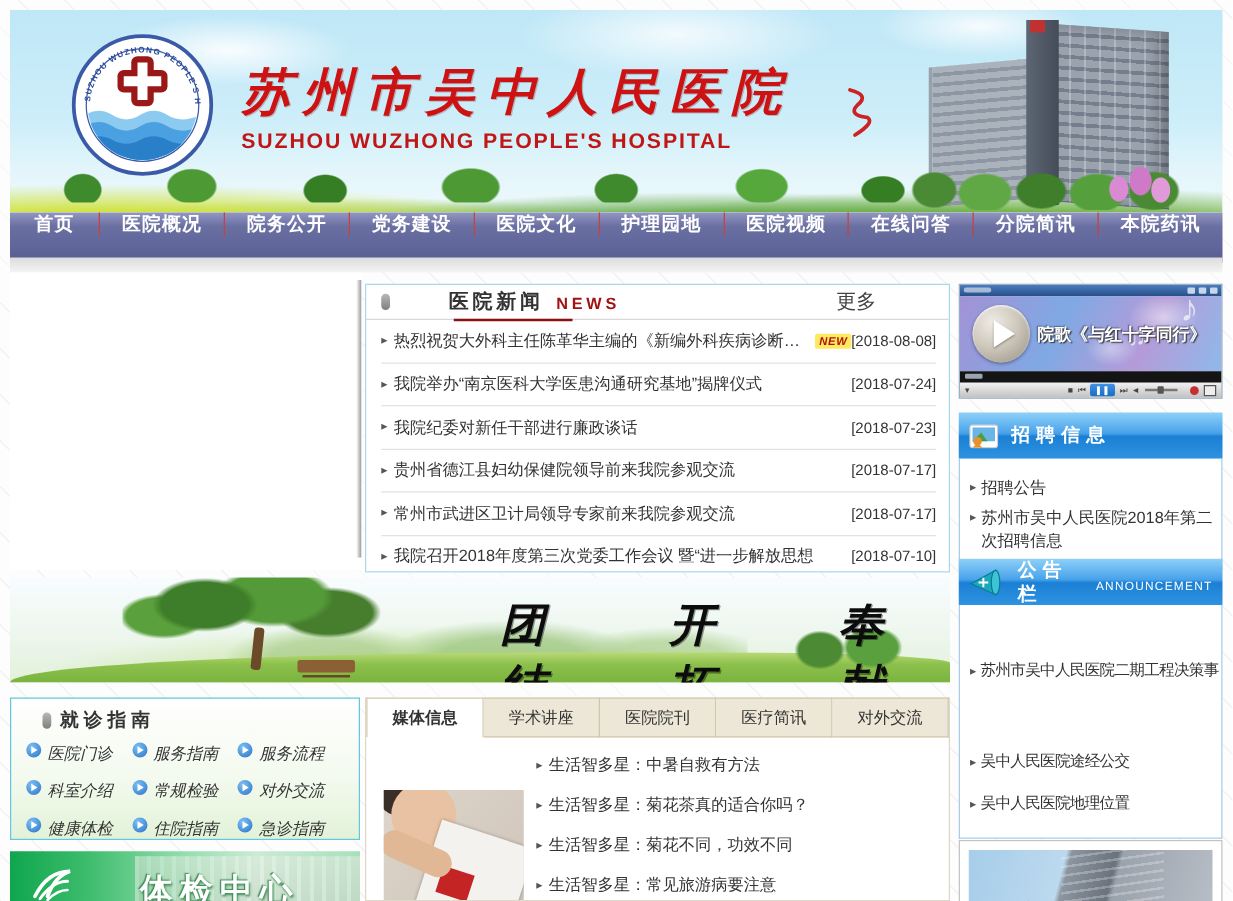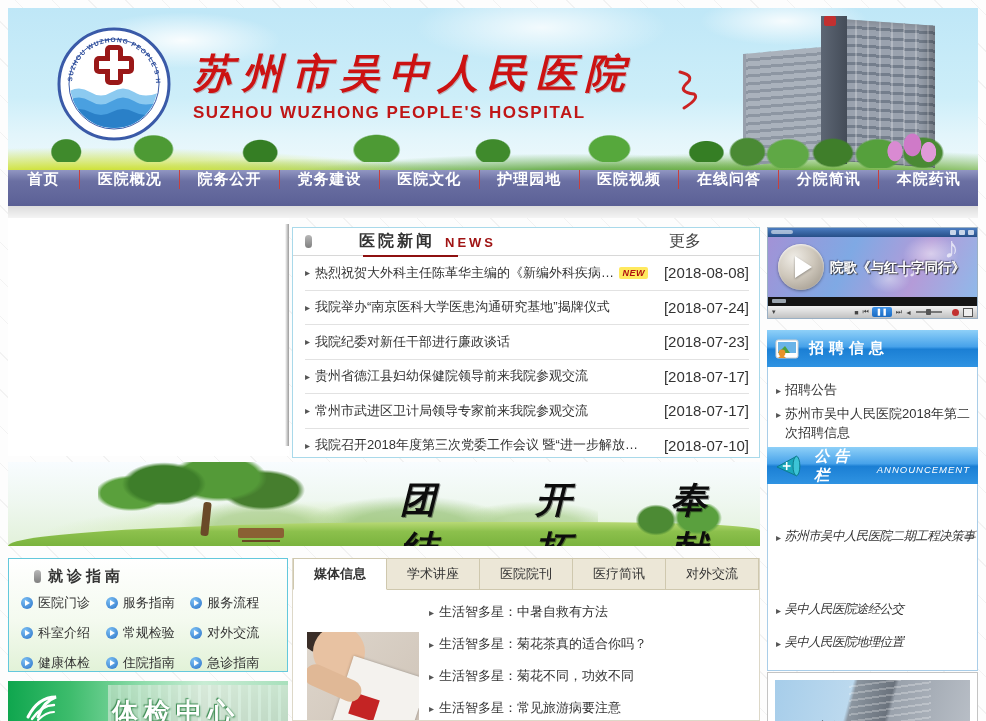--- a/index.html
+++ b/index.html
@@ -136,21 +136,21 @@
     display:flex;align-items:center;height:33.5px;border-bottom:1px solid #e2e2e2;
     font-size:13px;color:#333;
   }
   .news-item:last-child{border-bottom:none;}
   .news-item .arr{color:#555;font-size:10px;margin-right:5px;flex:none;}
   .news-item .txt{white-space:nowrap;overflow:hidden;text-overflow:ellipsis;cursor:pointer;}
   .badge-new{
     flex:none;margin-left:4px;background:#ffe95e;color:#b01010;font-size:9px;font-weight:bold;
     font-style:italic;padding:1px 3px;border-radius:2px;letter-spacing:.5px;
   }
-  .news-item .date{margin-left:auto;flex:none;font-size:15px;color:#333;padding-left:16px;}
+  .news-item .date{margin-left:auto;flex:none;font-size:12px;color:#333;padding-left:0;}
   
   .rcol-box{position:absolute;left:767px;width:211px;box-sizing:border-box;}
   
   .player{top:227px;height:92px;border:1px solid #9ab0c4;background:#dfe7ef;}
   .p-title{
     height:9px;background:linear-gradient(180deg,#4a7cc0,#274f88);position:relative;
   }
   .p-title .tdot{position:absolute;top:2px;width:22px;height:4px;background:rgba(255,255,255,.55);border-radius:2px;}
   .p-title .tbtns{position:absolute;right:3px;top:2px;display:flex;gap:3px;}
   .p-title .tbtns i{width:6px;height:5px;background:#c8d6ea;display:block;border-radius:1px;}
@@ -197,21 +197,21 @@
     background:linear-gradient(180deg,#8ed0f8 0%,#47a2ea 45%,#1b7fd4 52%,#2f93e2 100%);
   }
   .blue-head .ttl{color:#fff;font-size:15px;font-weight:bold;letter-spacing:5px;margin-left:10px;}
   .blue-head .sub{color:#fff;font-size:9.5px;letter-spacing:1px;margin-left:4px;position:relative;top:4px;}
   .rlist{
     border:1px solid #a9cde8;border-top:none;background:#fff;padding:8px 6px 8px 8px;
   }
   .rlist .ritem{display:flex;font-size:13px;color:#333;line-height:19px;margin:5px 0;cursor:pointer;}
   .rlist .arr{color:#555;font-size:10px;margin-right:4px;flex:none;position:relative;top:1px;}
   .recruit{top:330px;}
-  .announce{top:447px;font-style:italic;}
+  .announce{top:447px;}
   .announce .rlist{height:140px;padding-top:38px;}
   .announce .ritem{white-space:nowrap;letter-spacing:-.6px;font-size:12.5px;}
   .announce .ritem.a1{margin-bottom:54px;}
   .announce .ritem.a3{margin-top:14px;}
   
   .intro{top:672px;height:60px;border:1px solid #c4c4c4;background:#fff;padding:7px;}
   .intro-img{
     position:relative;height:46px;overflow:hidden;
     background:linear-gradient(105deg,#a6cdea 0%,#bcd9ee 38%,#8c96a0 40%,#6a727c 58%,#9aa2ac 60%,#b8bec6 100%);
   }
@@ -266,21 +266,21 @@
   
   .guide{
     position:absolute;left:8px;top:558px;width:280px;height:114px;box-sizing:border-box;
     border:1px solid #63c8dc;
     background:linear-gradient(180deg,#ffffff 0%,#f4faef 55%,#e2f2d8 100%);
     padding:8px 12px;
   }
   .guide-title-row{display:flex;align-items:center;margin-bottom:8px;padding-left:13px;}
   .guide-title{font-size:15px;font-weight:bold;color:#333;letter-spacing:4px;}
   .guide-grid{display:grid;grid-template-columns:1fr 1fr 1fr;row-gap:12px;}
-  .g-item{display:flex;align-items:center;font-size:13px;color:#333;cursor:pointer;}
+  .g-item{display:flex;font-size:13px;color:#333;cursor:pointer;font-style:italic;}
   .g-ico{
     flex:none;width:12px;height:12px;border-radius:50%;margin-right:5px;
     background:radial-gradient(circle at 35% 30%,#7cc0f4,#2a72c8);position:relative;
   }
   .g-ico::after{content:"";position:absolute;left:4px;top:3px;border-style:solid;border-width:3px 0 3px 5px;border-color:transparent transparent transparent #fff;}
   
   .checkup{
     position:absolute;left:8px;top:681px;width:280px;height:60px;overflow:hidden;
     background:linear-gradient(90deg,#0fa64e 0%,#3dbc6c 22%,#8edcab 48%,#c8ecd4 70%,#a8e0bc 100%);
   }

